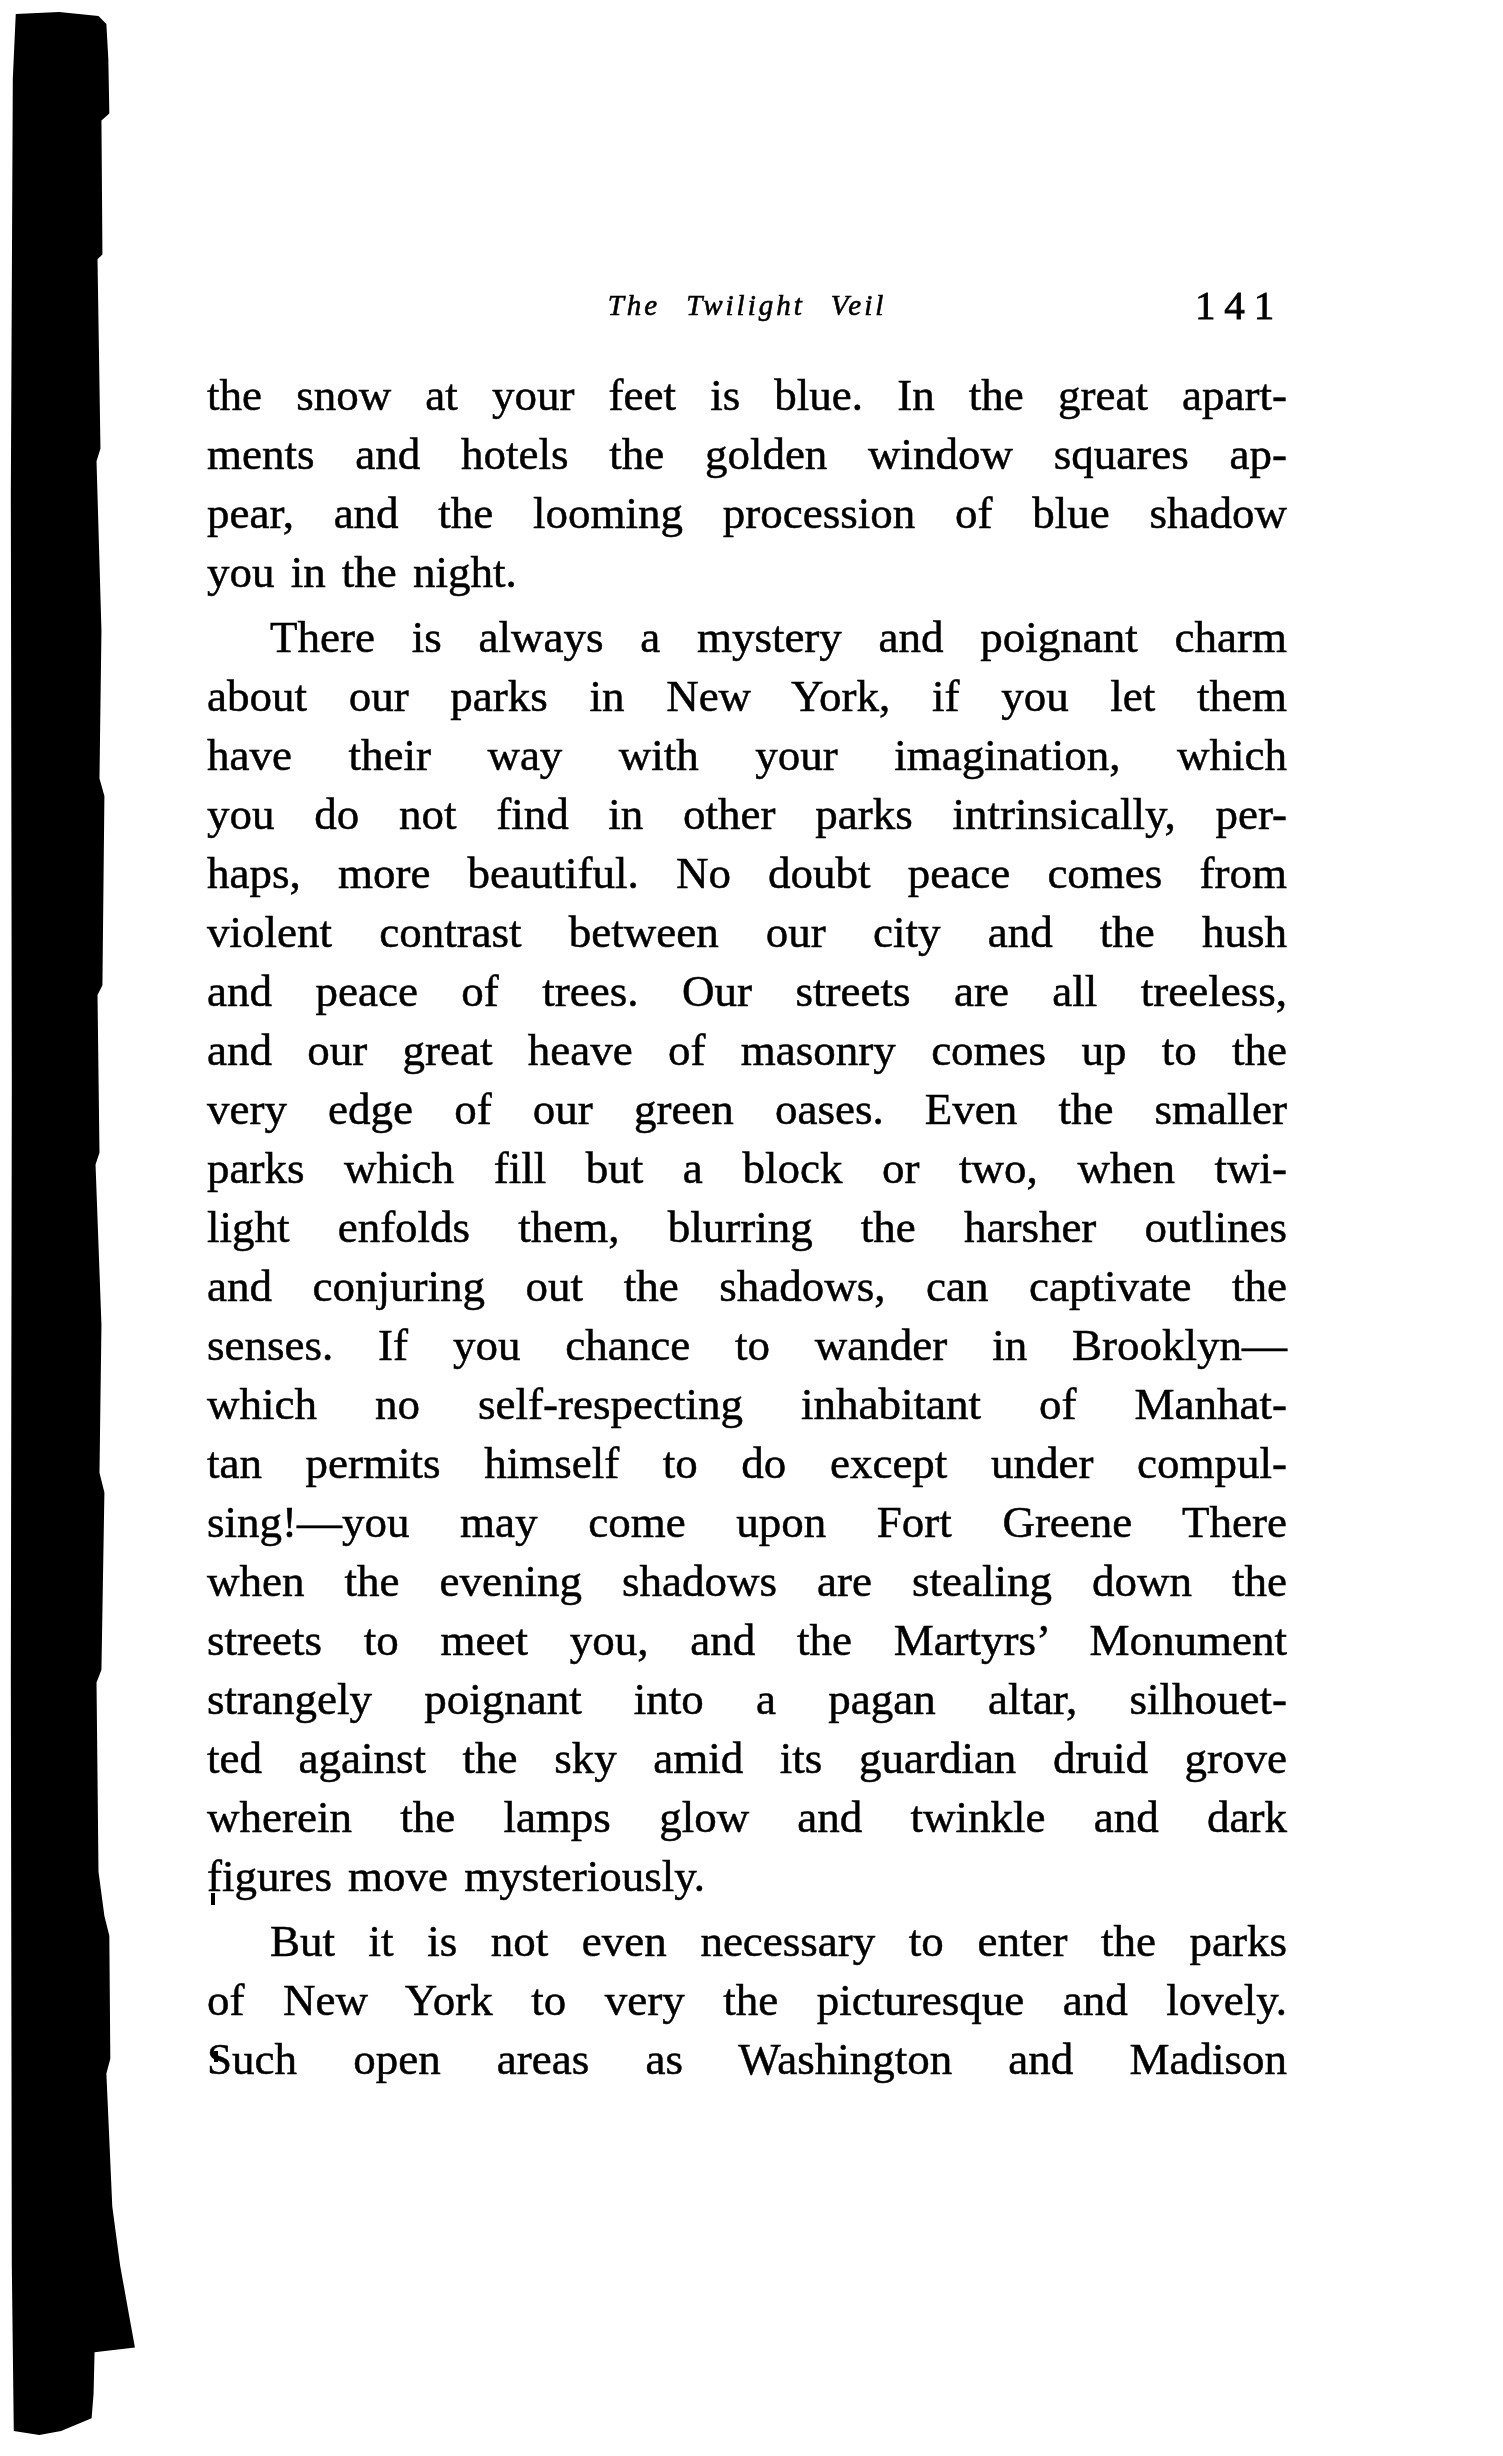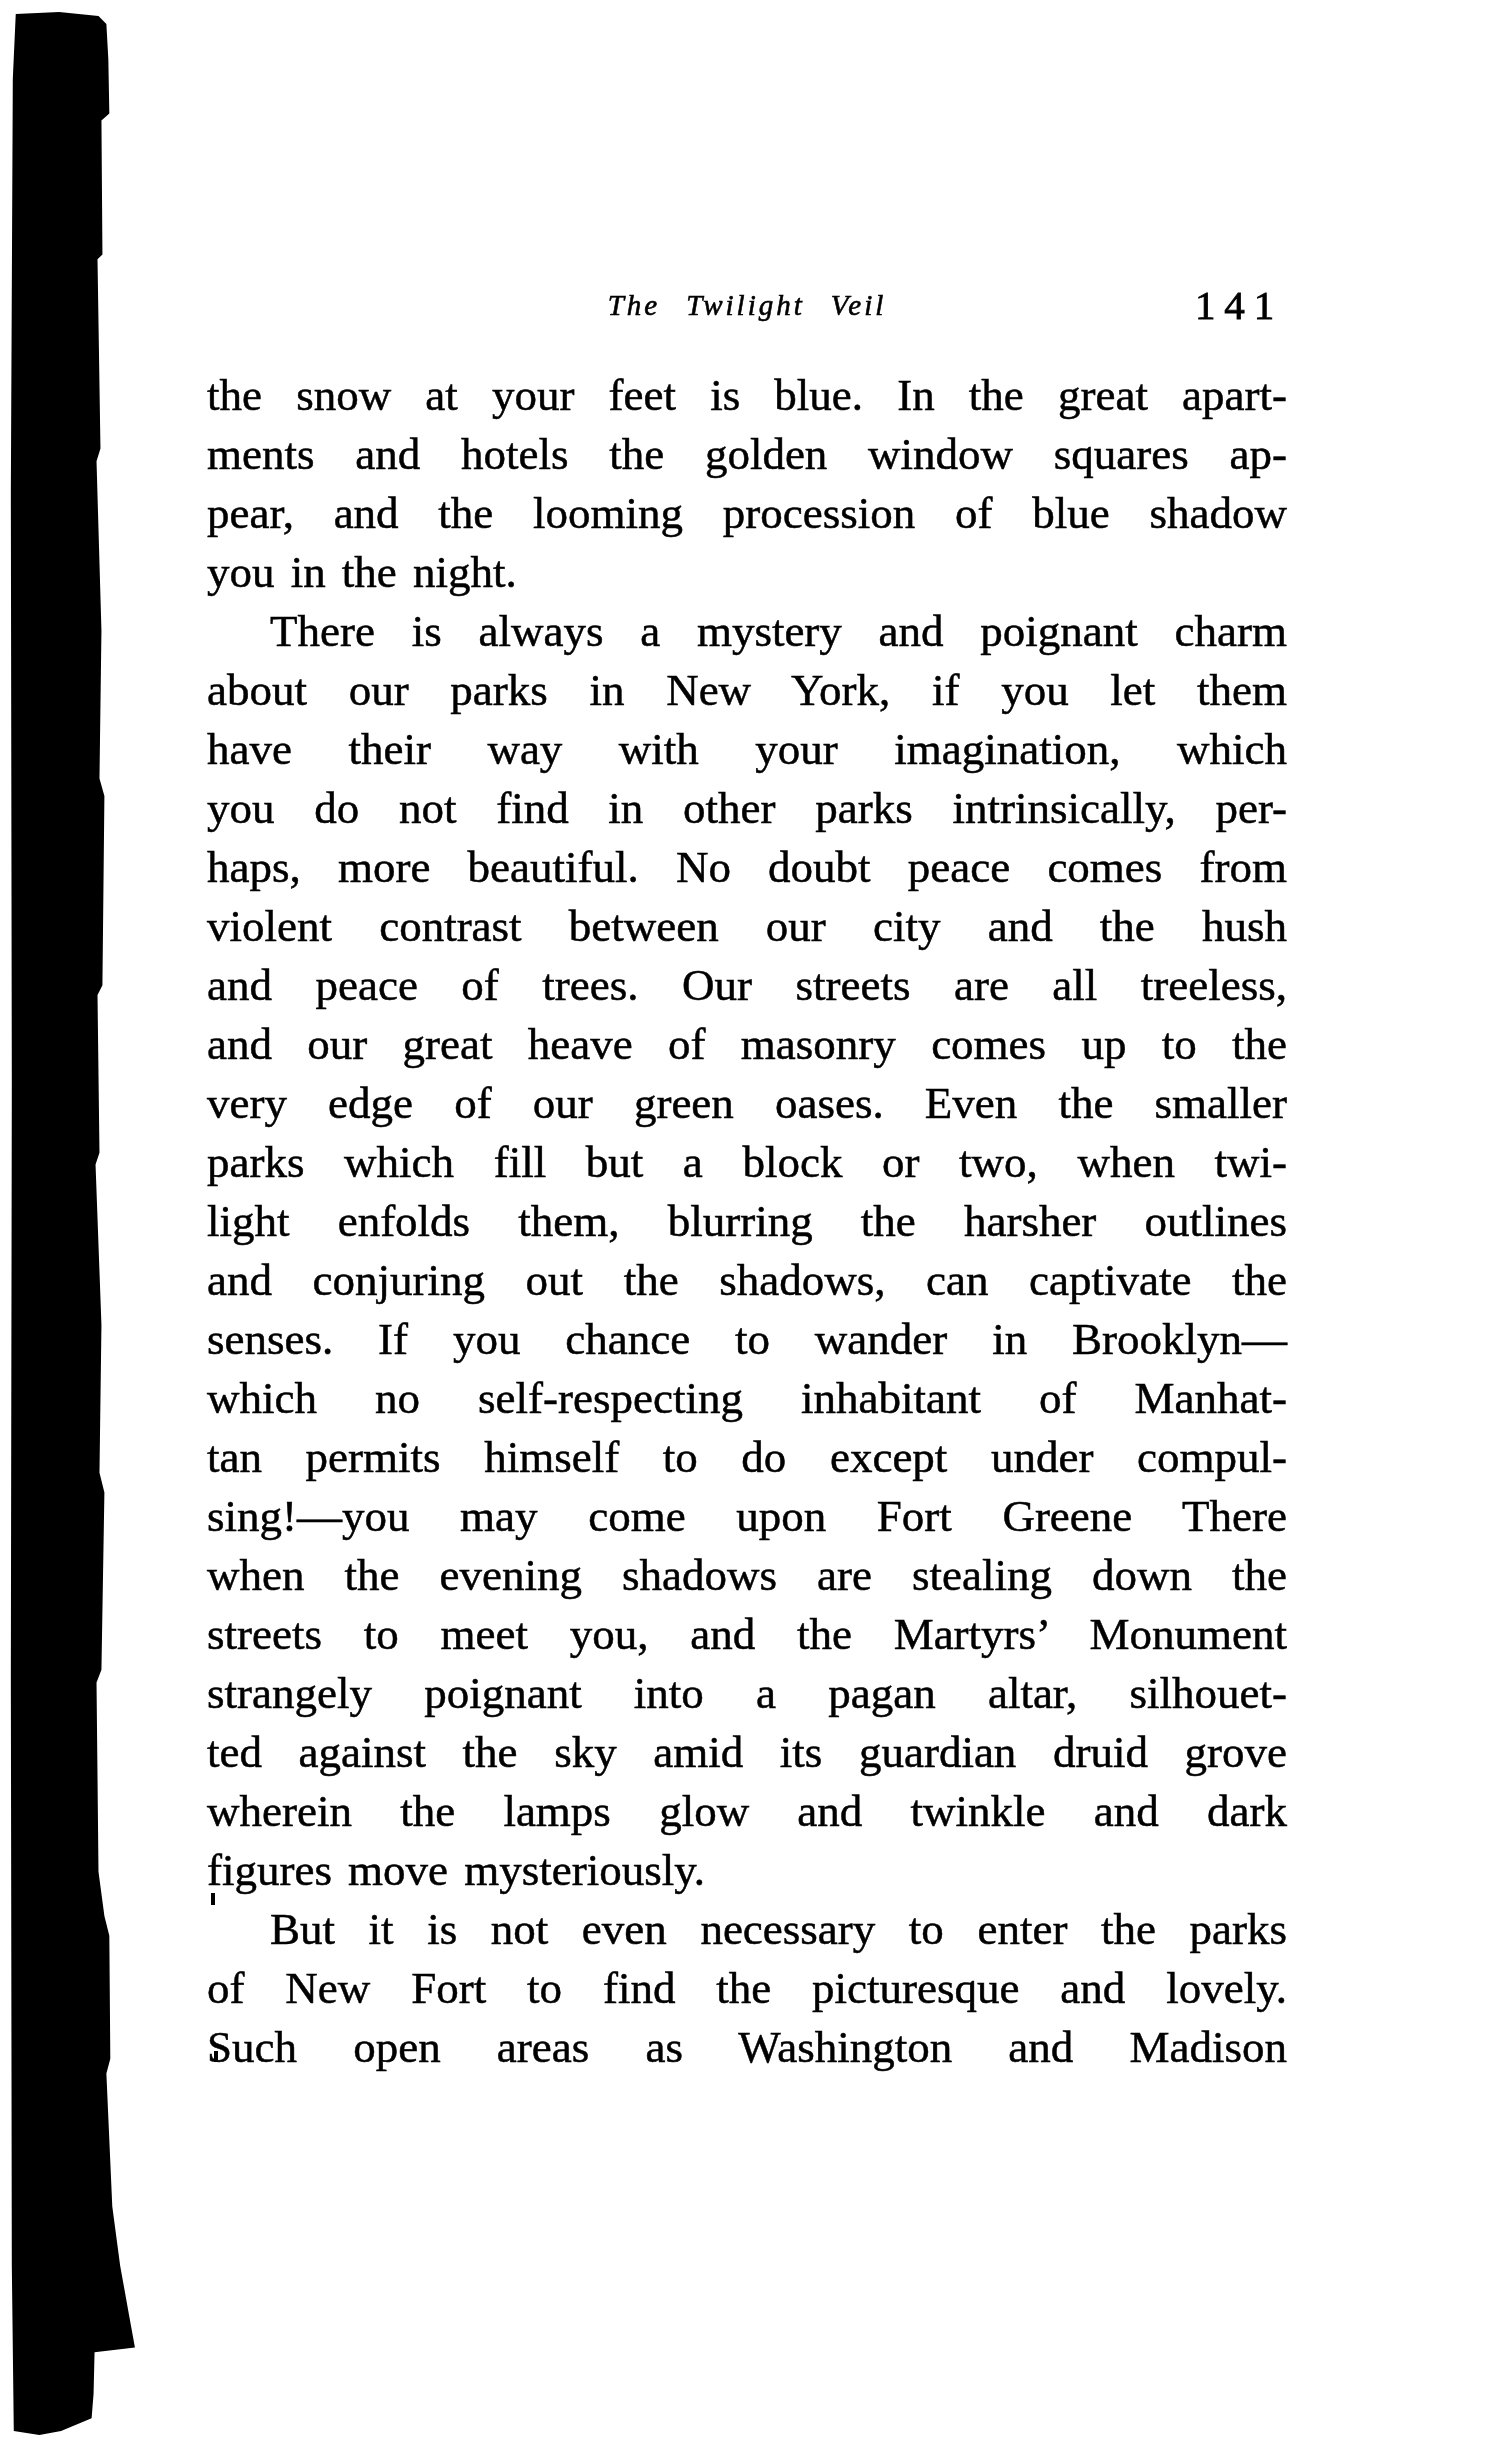--- a/index.html
+++ b/index.html
@@ -69,20 +69,21 @@
     white-space: normal;
     word-spacing: 4.9px;
     -webkit-text-stroke: 0.5px #000;
   }
   .line.just {
     text-align: justify;
     text-align-last: justify;
   }
   .line.indent {
     text-indent: 63px;
+    margin-top: 6px;
   }
 </style>
 </head>
 <body>
 
 <div id="page">
 
   <svg id="gutter" viewBox="0 0 1526 2494" xmlns="http://www.w3.org/2000/svg" aria-hidden="true">
     <polygon fill="#000000" points="
       16,14 60,12 100,16 108,24 110,60 111,115 103,122 104,258 99,263
@@ -122,18 +123,18 @@
       <div class="line just">which no self-respecting inhabitant of Manhat-</div>
       <div class="line just">tan permits himself to do except under compul-</div>
       <div class="line just">sing!—you may come upon Fort Greene There</div>
       <div class="line just">when the evening shadows are stealing down the</div>
       <div class="line just">streets to meet you, and the Martyrs’ Monument</div>
       <div class="line just">strangely poignant into a pagan altar, silhouet-</div>
       <div class="line just">ted against the sky amid its guardian druid grove</div>
       <div class="line just">wherein the lamps glow and twinkle and dark</div>
       <div class="line">figures move mysteriously.</div>
       <div class="line indent just">But it is not even necessary to enter the parks</div>
-      <div class="line just">of New Fort to find the picturesque and lovely.</div>
+      <div class="line just">of New York to very the picturesque and lovely.</div>
       <div class="line just">Such open areas as Washington and Madison</div>
     </div>
 
 </div>
 
 
 </body></html>

